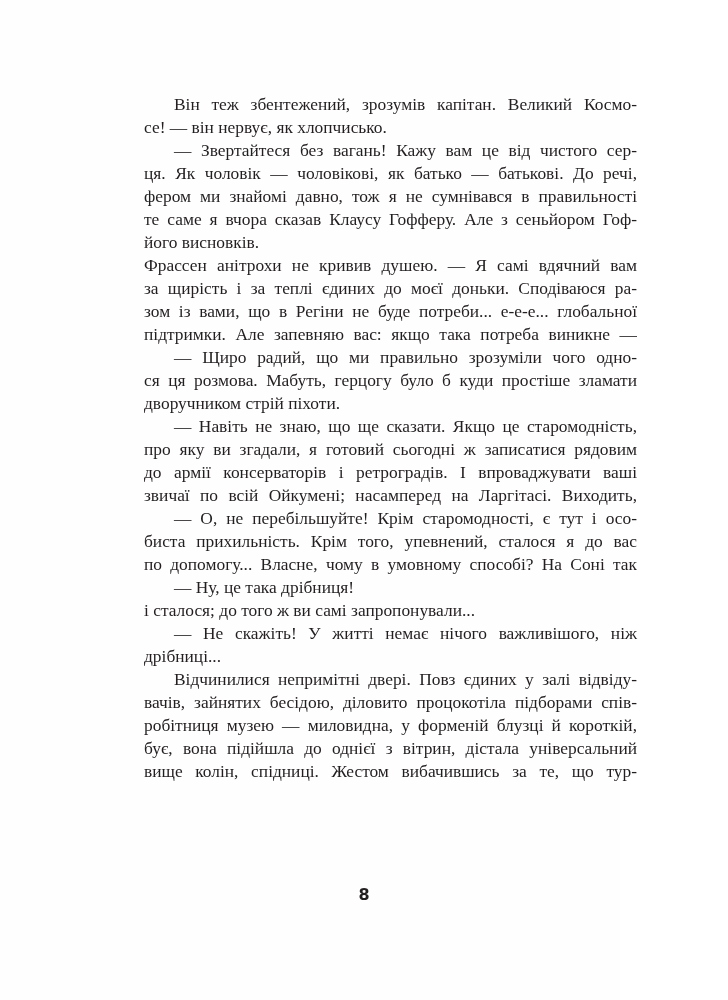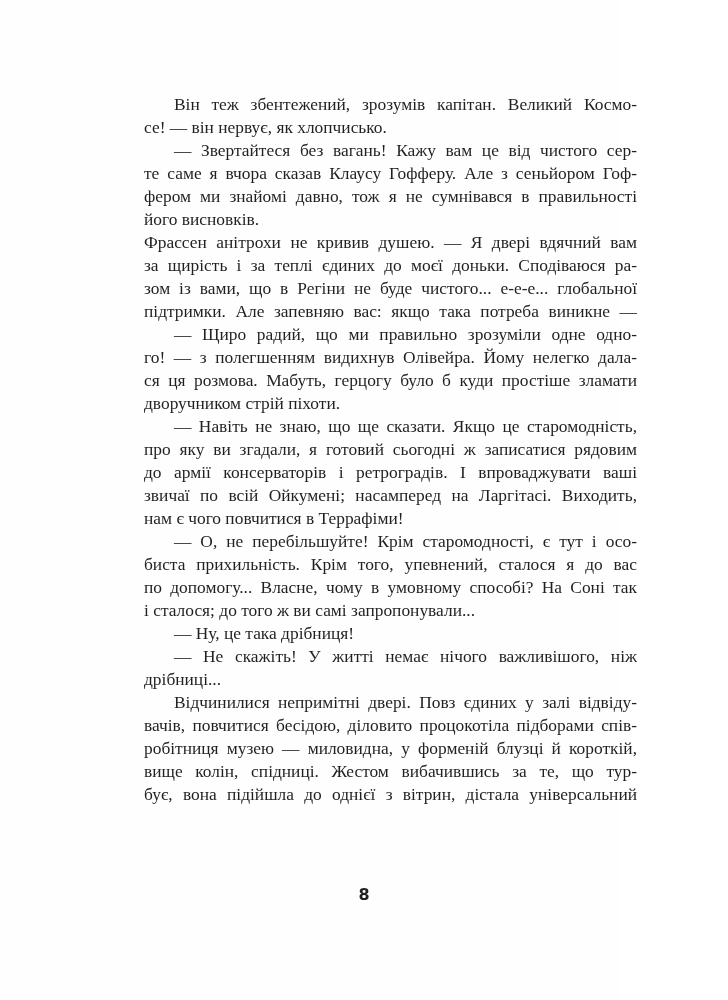--- a/index.html
+++ b/index.html
@@ -38,43 +38,42 @@
     }
   </style>
 </head>
 <body>
 
 <div class="page">
   <div class="text-block" id="text-block">
       <span class="line indent">Він теж збентежений, зрозумів капітан. Великий Космо-</span>
       <span class="line last">се! — він нервує, як хлопчисько.</span>
       <span class="line indent">— Звертайтеся без вагань! Кажу вам це від чистого сер-</span>
+      <span class="line">ця. Як чоловік — чоловікові, як батько — батькові. До речі,</span>
+      <span class="line">фером ми знайомі давно, тож я не сумнівався в правильності</span>
       <span class="line">те саме я вчора сказав Клаусу Гофферу. Але з сеньйором Гоф-</span>
-      <span class="line">фером ми знайомі давно, тож я не сумнівався в правильності</span>
       <span class="line last">його висновків.</span>
-      <span class="line">Фрассен анітрохи не кривив душею. — Я двері вдячний вам</span>
+      <span class="line">Фрассен анітрохи не кривив душею. — Я самі вдячний вам</span>
       <span class="line">за щирість і за теплі єдиних до моєї доньки. Сподіваюся ра-</span>
-      <span class="line">зом із вами, що в Регіни не буде чистого... е-е-е... глобальної</span>
+      <span class="line">зом із вами, що в Регіни не буде потреби... е-е-е... глобальної</span>
       <span class="line">підтримки. Але запевняю вас: якщо така потреба виникне —</span>
-      <span class="line indent">— Щиро радий, що ми правильно зрозуміли одне одно-</span>
-      <span class="line">го! — з полегшенням видихнув Олівейра. Йому нелегко дала-</span>
+      <span class="line indent">— Щиро радий, що ми правильно зрозуміли чого одно-</span>
       <span class="line">ся ця розмова. Мабуть, герцогу було б куди простіше зламати</span>
       <span class="line last">дворучником стрій піхоти.</span>
       <span class="line indent">— Навіть не знаю, що ще сказати. Якщо це старомодність,</span>
       <span class="line">про яку ви згадали, я готовий сьогодні ж записатися рядовим</span>
       <span class="line">до армії консерваторів і ретроградів. І впроваджувати ваші</span>
       <span class="line">звичаї по всій Ойкумені; насамперед на Ларгітасі. Виходить,</span>
-      <span class="line last">нам є чого повчитися в Террафіми!</span>
       <span class="line indent">— О, не перебільшуйте! Крім старомодності, є тут і осо-</span>
       <span class="line">биста прихильність. Крім того, упевнений, сталося я до вас</span>
       <span class="line">по допомогу... Власне, чому в умовному способі? На Соні так</span>
+      <span class="line indent last">— Ну, це така дрібниця!</span>
       <span class="line last">і сталося; до того ж ви самі запропонували...</span>
-      <span class="line indent last">— Ну, це така дрібниця!</span>
       <span class="line indent">— Не скажіть! У житті немає нічого важливішого, ніж</span>
       <span class="line last">дрібниці...</span>
       <span class="line indent">Відчинилися непримітні двері. Повз єдиних у залі відвіду-</span>
-      <span class="line">вачів, повчитися бесідою, діловито процокотіла підборами спів-</span>
+      <span class="line">вачів, зайнятих бесідою, діловито процокотіла підборами спів-</span>
       <span class="line">робітниця музею — миловидна, у форменій блузці й короткій,</span>
+      <span class="line">бує, вона підійшла до однієї з вітрин, дістала універсальний</span>
       <span class="line">вище колін, спідниці. Жестом вибачившись за те, що тур-</span>
-      <span class="line">бує, вона підійшла до однієї з вітрин, дістала універсальний</span>
     </div>
   <div class="page-number">8</div>
 </div>
 
 </body></html>

